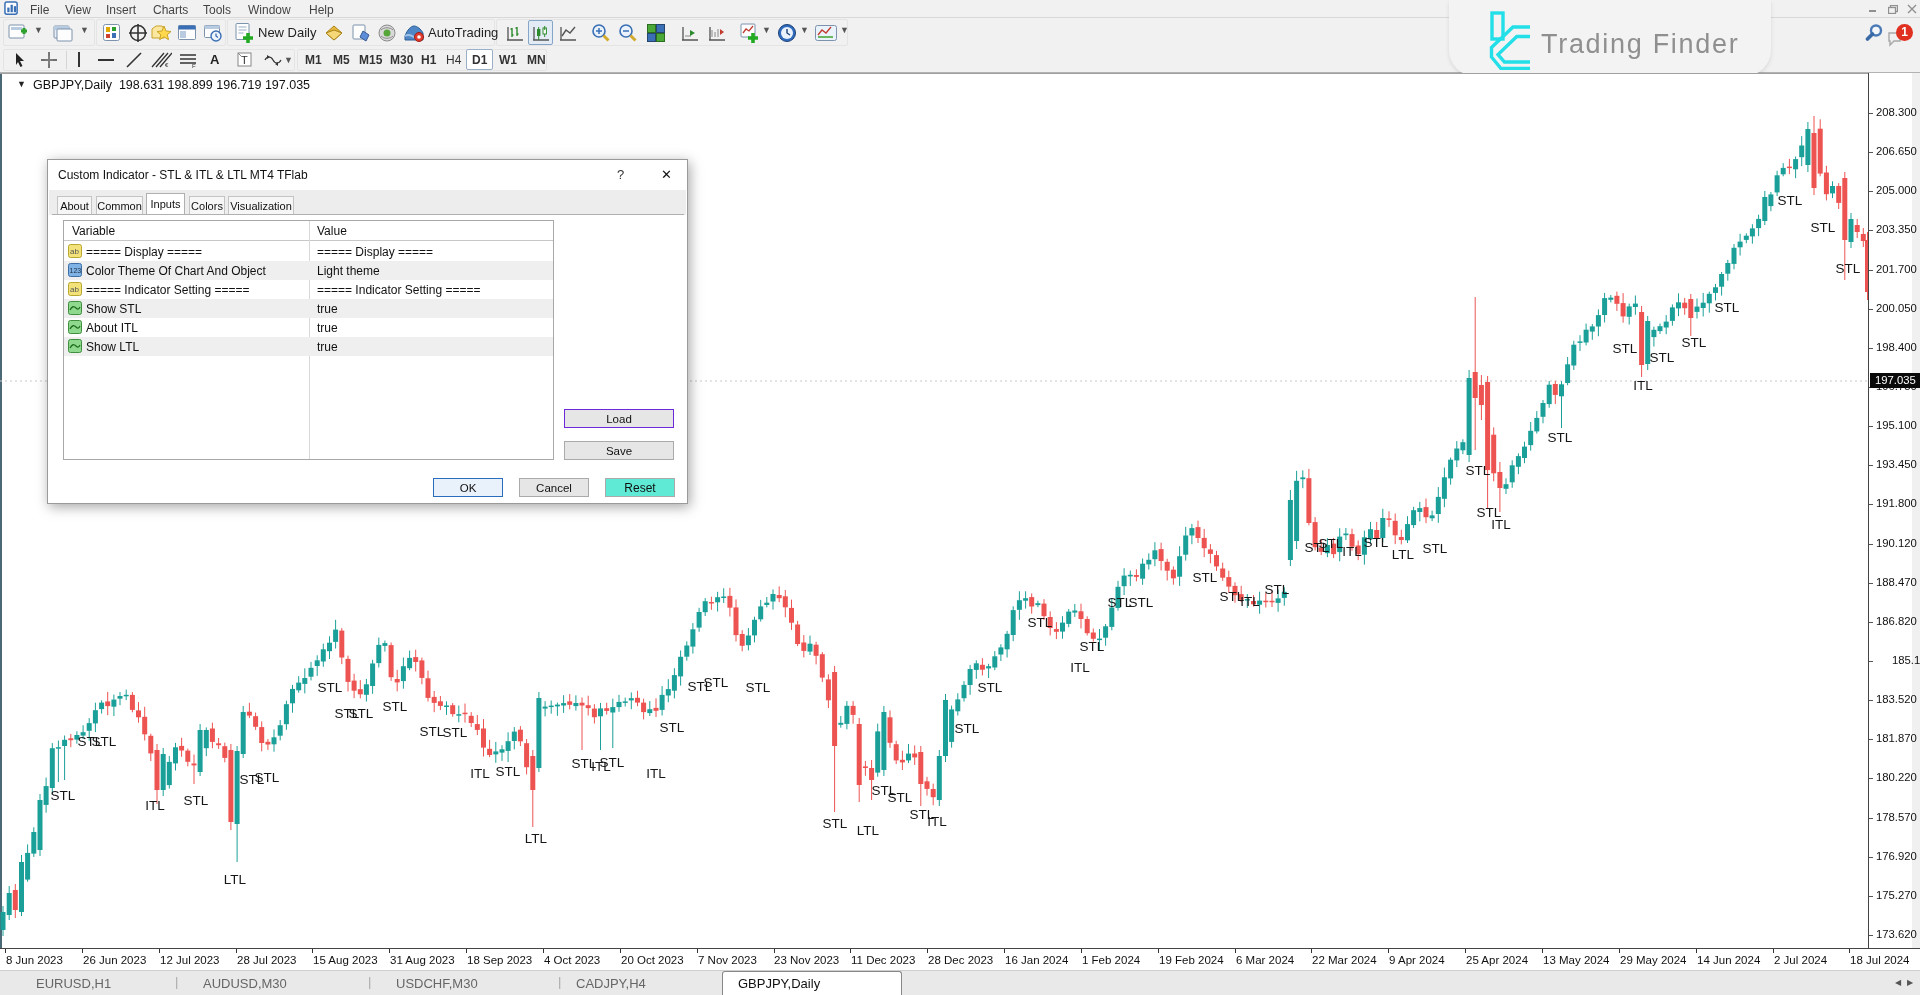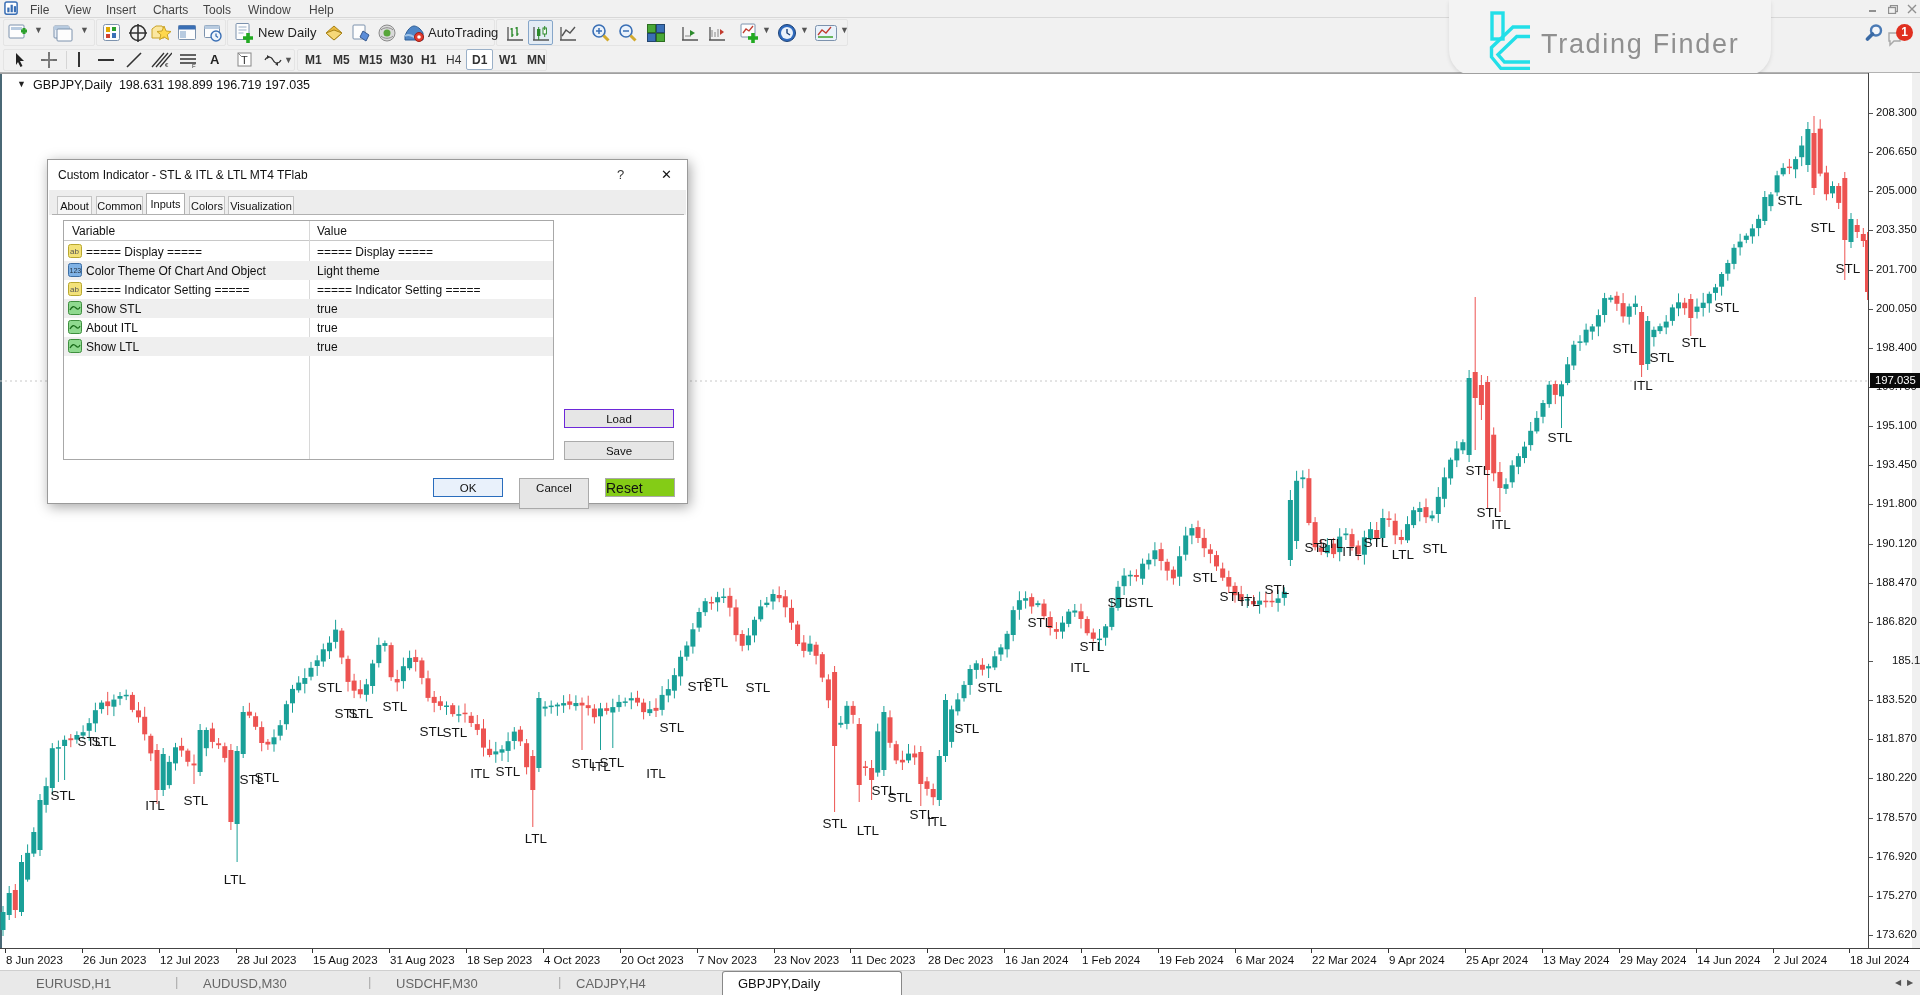--- a/index.html
+++ b/index.html
@@ -1099,15 +1099,15 @@
     <svg width="14" height="14" style="position:absolute;left:4px;top:118px" viewBox="0 0 14 14">
         <rect x="0.5" y="0.5" width="13" height="13" rx="2" fill="#8fd98f" stroke="#3f8f3f"></rect>
         <path d="M2 9c2-4 4-4 6-2s3 1 4-1" stroke="#1d6e1d" fill="none" stroke-width="1.3"></path>
       </svg>
     <div style="position:absolute;left:22px;top:119px">Show LTL</div>
     <div style="position:absolute;left:253px;top:119px">true</div>
   </div>
   <div style="position:absolute;left:516px;top:249px;width:110px;height:19px;background:#e6e6e6;border:1px solid #6d28d9;text-align:center;line-height:19px;font-size:11.5px">Load</div>
   <div style="position:absolute;left:516px;top:281px;width:110px;height:19px;background:#e6e6e6;border:1px solid #aaa;text-align:center;line-height:19px;font-size:11.5px">Save</div>
   <div style="position:absolute;left:385px;top:318px;width:70px;height:19px;background:#e9f1fb;border:1px solid #2a6dbd;text-align:center;line-height:19px;font-size:11.5px">OK</div>
-  <div style="position:absolute;left:471px;top:318px;width:70px;height:31px;background:#e6e6e6;border:1px solid #aaa;text-align:center;line-height:19px;font-size:11.5px">Cancel</div>
-  <div style="position:absolute;left:557px;top:318px;width:70px;height:19px;background:#84cc16;border:1px solid #aaa;line-height:19px;font-size:14px">Reset</div>
+  <div style="position:absolute;left:471px;top:318px;width:70px;height:19px;background:#e6e6e6;border:1px solid #aaa;text-align:center;line-height:19px;font-size:11.5px">Cancel</div>
+  <div style="position:absolute;left:557px;top:318px;width:70px;height:19px;background:#5eead4;border:1px solid #aaa;text-align:center;line-height:19px;font-size:12px">Reset</div>
 </div>
 
 </body></html>

